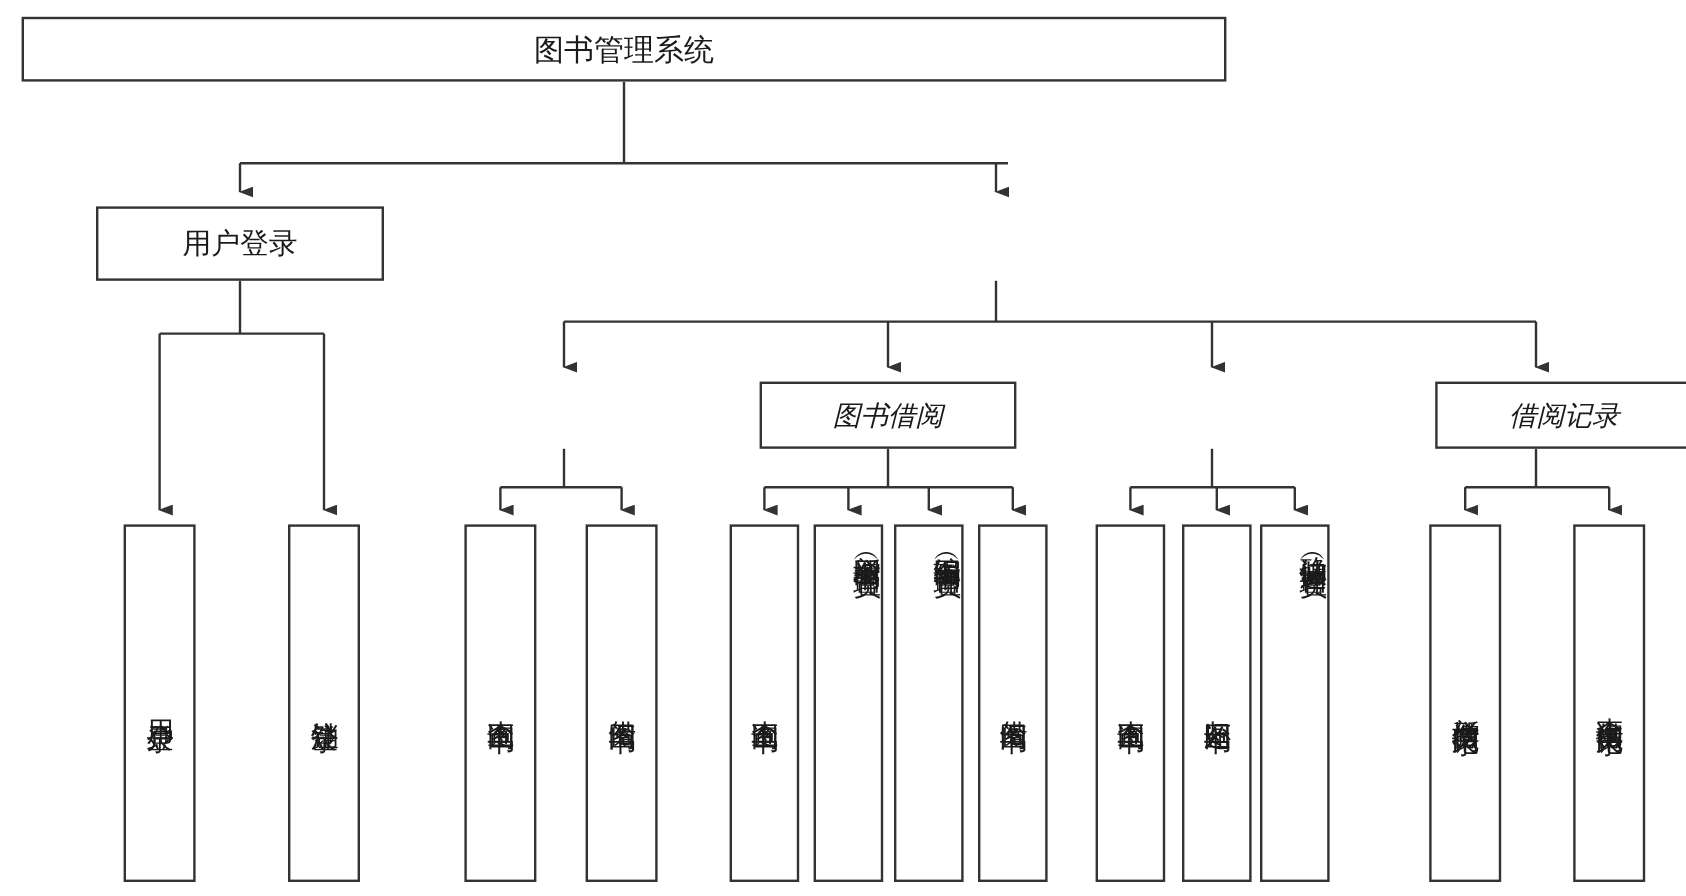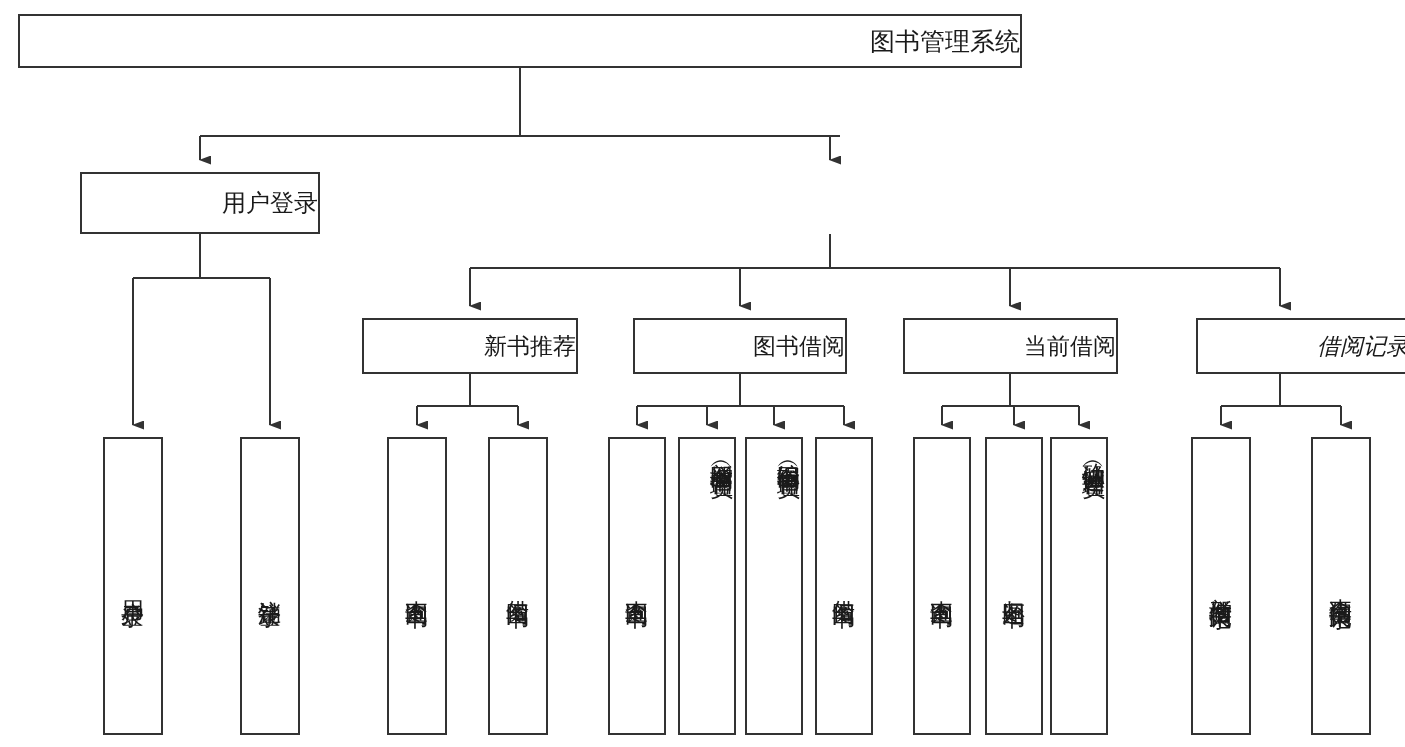--- a/index.html
+++ b/index.html
@@ -27,21 +27,21 @@
     height: 747px;
     pointer-events: none;
   }
   .node {
     position: absolute;
     box-sizing: border-box;
     border: 2px solid #333333;
     background: #ffffff;
     display: flex;
     align-items: center;
-    justify-content: flex-end;
+    justify-content: center;
     color: #1a1a1a;
     z-index: 2;
   }
   .node.root {
     font-size: 25px;
   }
   .node.lvl2 {
     font-size: 24px;
   }
   .node.lvl3 {
@@ -129,28 +129,22 @@
   </svg>
 
   <div class="node root" id="node-root" style="left: 18px; top: 14px; width: 1004px; height: 54px;">
     <span>图书管理系统</span>
   </div>
 
   <div class="node lvl2" id="node-l2-0" style="left: 80px; top: 172px; width: 240px; height: 62px;">
     <span>用户登录</span>
   </div>
 
-  <div class="node lvl3" id="node-l3-0" style="left: 362px; top: 318px; width: 216px; height: 56px;">
-    <span>新书推荐</span>
-  </div>
-  <div class="node lvl3" id="node-l3-1" style="left: 633px; top: 318px; width: 214px; height: 56px;">
+  <div class="node lvl3" id="node-l3-1" style="left: 633px; top: 318px; width: 214px; height: 56px; font-style: italic;">
     <span>图书借阅</span>
-  </div>
-  <div class="node lvl3" id="node-l3-2" style="left: 903px; top: 318px; width: 215px; height: 56px;">
-    <span>当前借阅</span>
   </div>
   <div class="node lvl3" id="node-l3-3" style="left: 1196px; top: 318px; width: 215px; height: 56px; font-style: italic;">
     <span>借阅记录</span>
   </div>
 
   <div class="node leaf" id="node-leaf-0" style="left: 103px; top: 437px; width: 60px; height: 298px;">
     <span class="leaf-label">用户登录</span>
   </div>
   <div class="node leaf" id="node-leaf-1" style="left: 240px; top: 437px; width: 60px; height: 298px;">
     <span class="leaf-label">注销登录</span>

